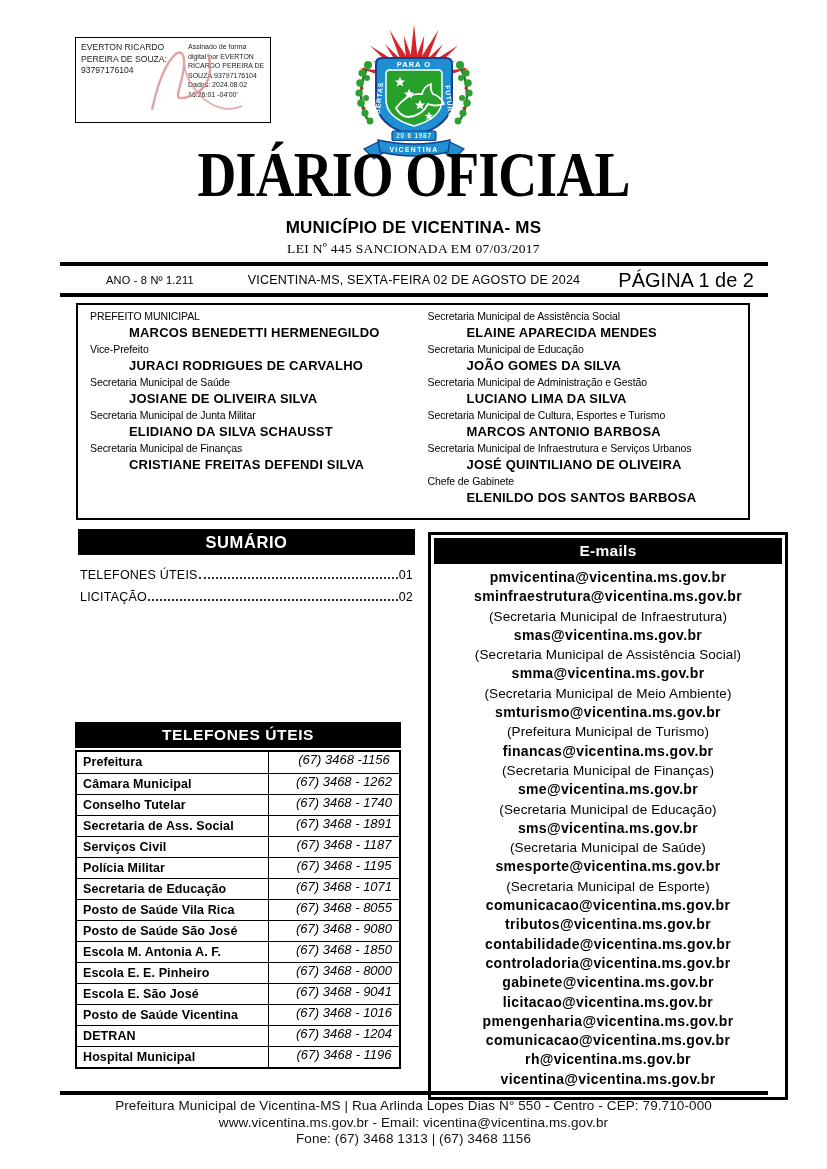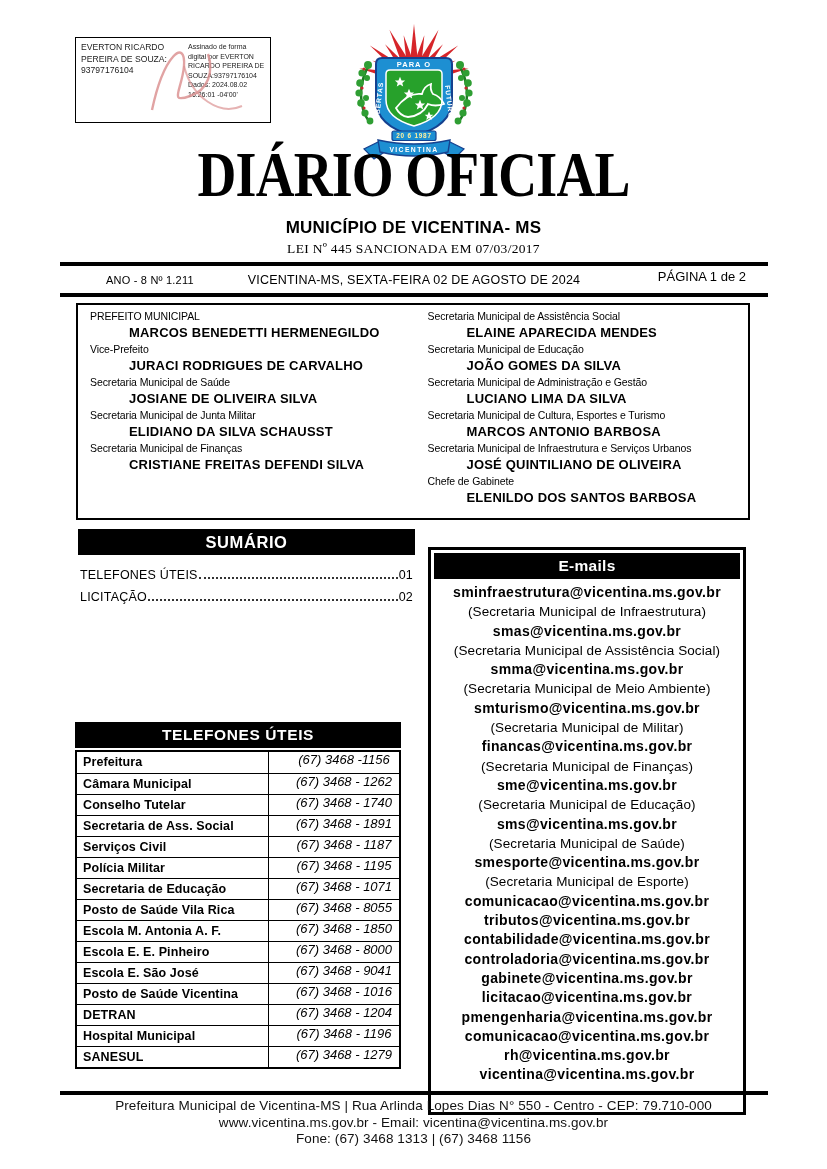--- a/index.html
+++ b/index.html
@@ -24,40 +24,40 @@
       font-size:17px;font-weight:bold;letter-spacing:.2px;}
   .law{position:absolute;top:241px;left:0;width:827px;text-align:center;
       font-family:"Liberation Serif",serif;font-size:13.5px;letter-spacing:.3px;}
 
   .rule{position:absolute;left:60px;width:708px;height:3.5px;background:#000;}
   .rule1{top:262px;} .rule2{top:293px;} .rule3{top:1091px;}
 
   .hdr-row{position:absolute;top:266px;left:60px;width:708px;height:27px;}
   .hdr-edition{position:absolute;left:18px;top:8px;font-size:11px;letter-spacing:.2px;margin-left:28px;}
   .hdr-date{position:absolute;left:0;top:7px;width:100%;text-align:center;font-size:12.5px;letter-spacing:.2px;}
-  .hdr-page{position:absolute;right:22px;top:3px;font-size:13px;}
+  .hdr-page{position:absolute;right:14px;top:3px;font-size:20px;}
 
   
   .off-box{position:absolute;left:76px;top:303px;width:674px;height:217px;border:2px solid #000;
       box-sizing:border-box;padding:4px 2px 0 3px;display:grid;grid-template-columns:1fr 1fr;column-gap:10px;}
   .off-entry{margin-bottom:1px;}
   .off-role{font-size:10.5px;line-height:14.5px;letter-spacing:-.1px;padding-left:9px;}
   .off-name{font-size:13px;font-weight:bold;line-height:17.5px;padding-left:48px;letter-spacing:.2px;}
 
   
   .sum-bar{position:absolute;left:78px;top:529px;width:337px;height:26px;background:#000;color:#fff;
       font-size:16.5px;font-weight:bold;text-align:center;line-height:26px;letter-spacing:.6px;}
   .sum-list{position:absolute;left:80px;top:560px;width:333px;}
   .sum-row{display:flex;align-items:flex-end;height:22px;font-size:12.5px;letter-spacing:.2px;}
   .sum-label{white-space:nowrap;}
   .sum-dots{flex:1;border-bottom:2px dotted #333;margin:0 1px 3px 1px;}
   .sum-page{white-space:nowrap;}
 
   
-  .em-box{position:absolute;left:428px;top:547px;width:318px;height:568px;border:3px solid #000;
+  .em-box{position:absolute;left:428px;top:532px;width:360px;height:568px;border:3px solid #000;
       box-sizing:border-box;padding:3px;}
   .em-bar{height:26px;background:#000;color:#fff;font-size:15.5px;font-weight:bold;
       text-align:center;line-height:26px;letter-spacing:.3px;}
   .em-list{padding-top:4px;text-align:center;}
   .em-line{line-height:19.3px;white-space:nowrap;}
   .em-line.email{font-size:14px;font-weight:bold;letter-spacing:.35px;}
   .em-line.dept{font-size:13.5px;letter-spacing:.1px;}
 
   
   .tel-bar{position:absolute;left:75px;top:722px;width:326px;height:26px;background:#000;color:#fff;
@@ -240,28 +240,29 @@
       <div class="sum-row">
         <span class="sum-label">LICITAÇÃO</span>
         <span class="sum-dots"></span>
         <span class="sum-page">02</span>
       </div>
     </div>
 
   <div class="em-box">
     <div class="em-bar">E-mails</div>
     <div class="em-list">
+        <div class="em-line email">pmvicentina@vicentina.ms.gov.br</div>
         <div class="em-line email">sminfraestrutura@vicentina.ms.gov.br</div>
         <div class="em-line dept">(Secretaria Municipal de Infraestrutura)</div>
         <div class="em-line email">smas@vicentina.ms.gov.br</div>
         <div class="em-line dept">(Secretaria Municipal de Assistência Social)</div>
         <div class="em-line email">smma@vicentina.ms.gov.br</div>
         <div class="em-line dept">(Secretaria Municipal de Meio Ambiente)</div>
         <div class="em-line email">smturismo@vicentina.ms.gov.br</div>
-        <div class="em-line dept">(Secretaria Municipal de Militar)</div>
+        <div class="em-line dept">(Prefeitura Municipal de Turismo)</div>
         <div class="em-line email">financas@vicentina.ms.gov.br</div>
         <div class="em-line dept">(Secretaria Municipal de Finanças)</div>
         <div class="em-line email">sme@vicentina.ms.gov.br</div>
         <div class="em-line dept">(Secretaria Municipal de Educação)</div>
         <div class="em-line email">sms@vicentina.ms.gov.br</div>
         <div class="em-line dept">(Secretaria Municipal de Saúde)</div>
         <div class="em-line email">smesporte@vicentina.ms.gov.br</div>
         <div class="em-line dept">(Secretaria Municipal de Esporte)</div>
         <div class="em-line email">comunicacao@vicentina.ms.gov.br</div>
         <div class="em-line email">tributos@vicentina.ms.gov.br</div>
@@ -304,20 +305,24 @@
       </div>
       <div class="tel-row">
         <div class="tel-name">Secretaria de Educação</div>
         <div class="tel-phone">(67) 3468 - 1071</div>
       </div>
       <div class="tel-row">
         <div class="tel-name">Posto de Saúde Vila Rica</div>
         <div class="tel-phone">(67) 3468 - 8055</div>
       </div>
       <div class="tel-row">
+        <div class="tel-name">Posto de Saúde São José</div>
+        <div class="tel-phone">(67) 3468 - 9080</div>
+      </div>
+      <div class="tel-row">
         <div class="tel-name">Escola M. Antonia A. F.</div>
         <div class="tel-phone">(67) 3468 - 1850</div>
       </div>
       <div class="tel-row">
         <div class="tel-name">Escola E. E. Pinheiro</div>
         <div class="tel-phone">(67) 3468 - 8000</div>
       </div>
       <div class="tel-row">
         <div class="tel-name">Escola E. São José</div>
         <div class="tel-phone">(67) 3468 - 9041</div>
@@ -326,24 +331,20 @@
         <div class="tel-name">Posto de Saúde Vicentina</div>
         <div class="tel-phone">(67) 3468 - 1016</div>
       </div>
       <div class="tel-row">
         <div class="tel-name">DETRAN</div>
         <div class="tel-phone">(67) 3468 - 1204</div>
       </div>
       <div class="tel-row">
         <div class="tel-name">Hospital Municipal</div>
         <div class="tel-phone">(67) 3468 - 1196</div>
-      </div>
-      <div class="tel-row">
-        <div class="tel-name">SANESUL</div>
-        <div class="tel-phone">(67) 3468 - 1279</div>
       </div>
     </div>
 
   <div class="rule rule3"></div>
   <div class="footer">
     <div>Prefeitura Municipal de Vicentina-MS | Rua Arlinda Lopes Dias N° 550 - Centro - CEP: 79.710-000</div>
     <div>www.vicentina.ms.gov.br - Email: vicentina@vicentina.ms.gov.br</div>
     <div>Fone: (67) 3468 1313 | (67) 3468 1156</div>
   </div>
 

